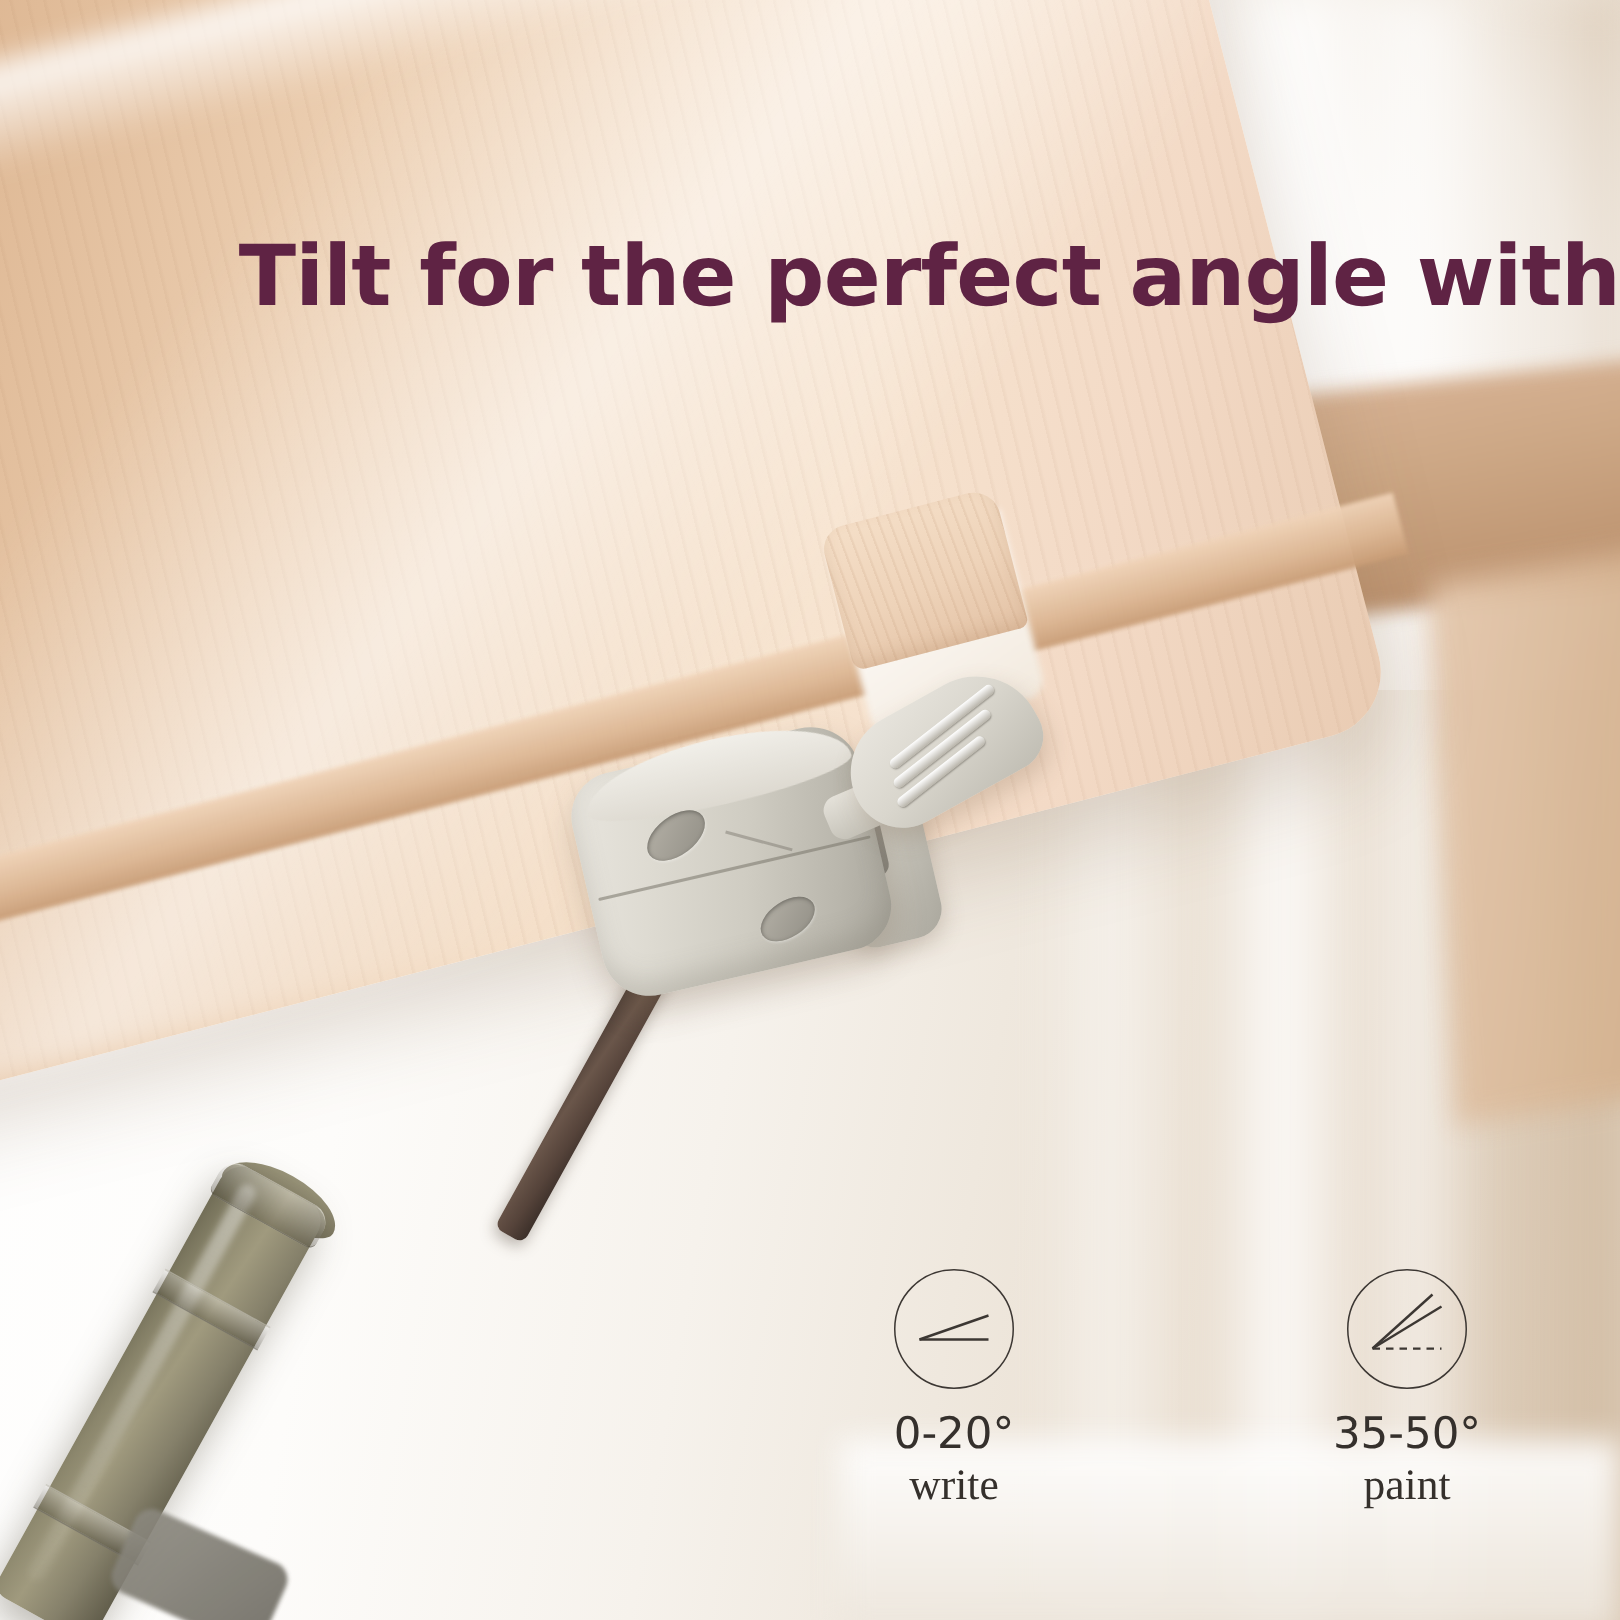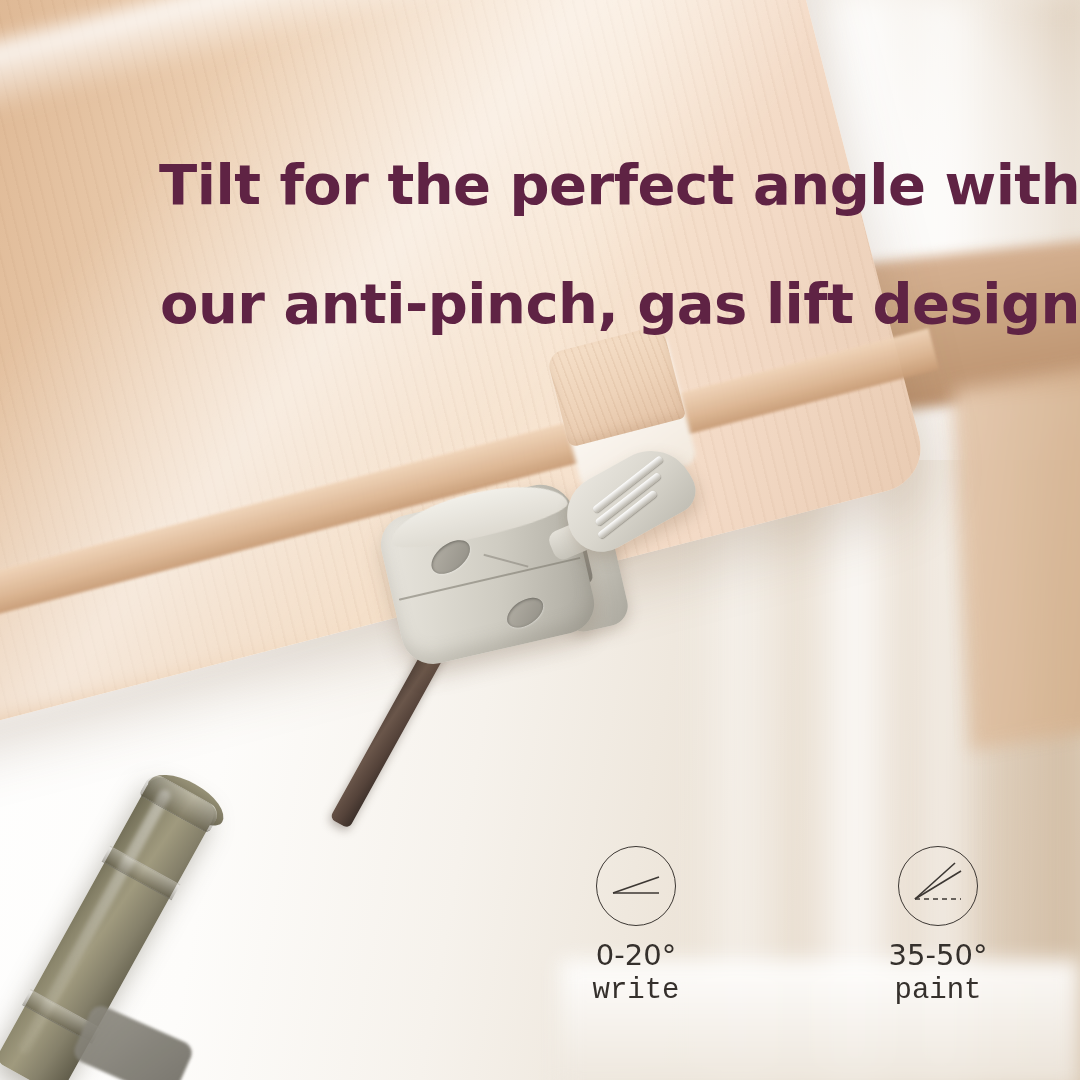--- a/index.html
+++ b/index.html
@@ -272,21 +272,21 @@
     border:1.6px solid #3c3733;border-radius:50%;
     position:relative;
   }
   .angle-circle svg{position:absolute;left:0;top:0;}
   .angle-deg{
     font-size:29px;color:#35302c;line-height:1.22;
     font-family:"DejaVu Sans","Liberation Sans",sans-serif;
   }
   .angle-name{
     font-size:29px;color:#35302c;line-height:1.22;
-    font-family:Liberation Mono, monospace;
+    font-family:Liberation Serif, serif;
   }
 </style>
 </head>
 <body>
 
 <div id="scene">
 
   <div class="bg-base"></div>
   <div class="curtain-fold cf3"></div>
   <div class="curtain-fold cf1"></div>
@@ -332,21 +332,20 @@
     <div class="lever-stem"></div>
     <div class="lever">
       <div class="rib r1"></div>
       <div class="rib r2"></div>
       <div class="rib r3"></div>
     </div>
   </div>
 
   <div class="headline">
     <span class="l1">Tilt for the perfect angle with</span>
-    <span class="l2">our anti-pinch, gas lift design</span>
   </div>
 
   <div class="angle-row">
 
     <div class="angle-item">
       <div class="angle-circle">
         <svg width="78" height="78" viewBox="0 0 78 78" aria-hidden="true">
           <line x1="16" y1="46" x2="62" y2="46" stroke="#3c3733" stroke-width="1.6"></line>
           <line x1="16" y1="46" x2="62" y2="30" stroke="#3c3733" stroke-width="1.6"></line>
         </svg>

